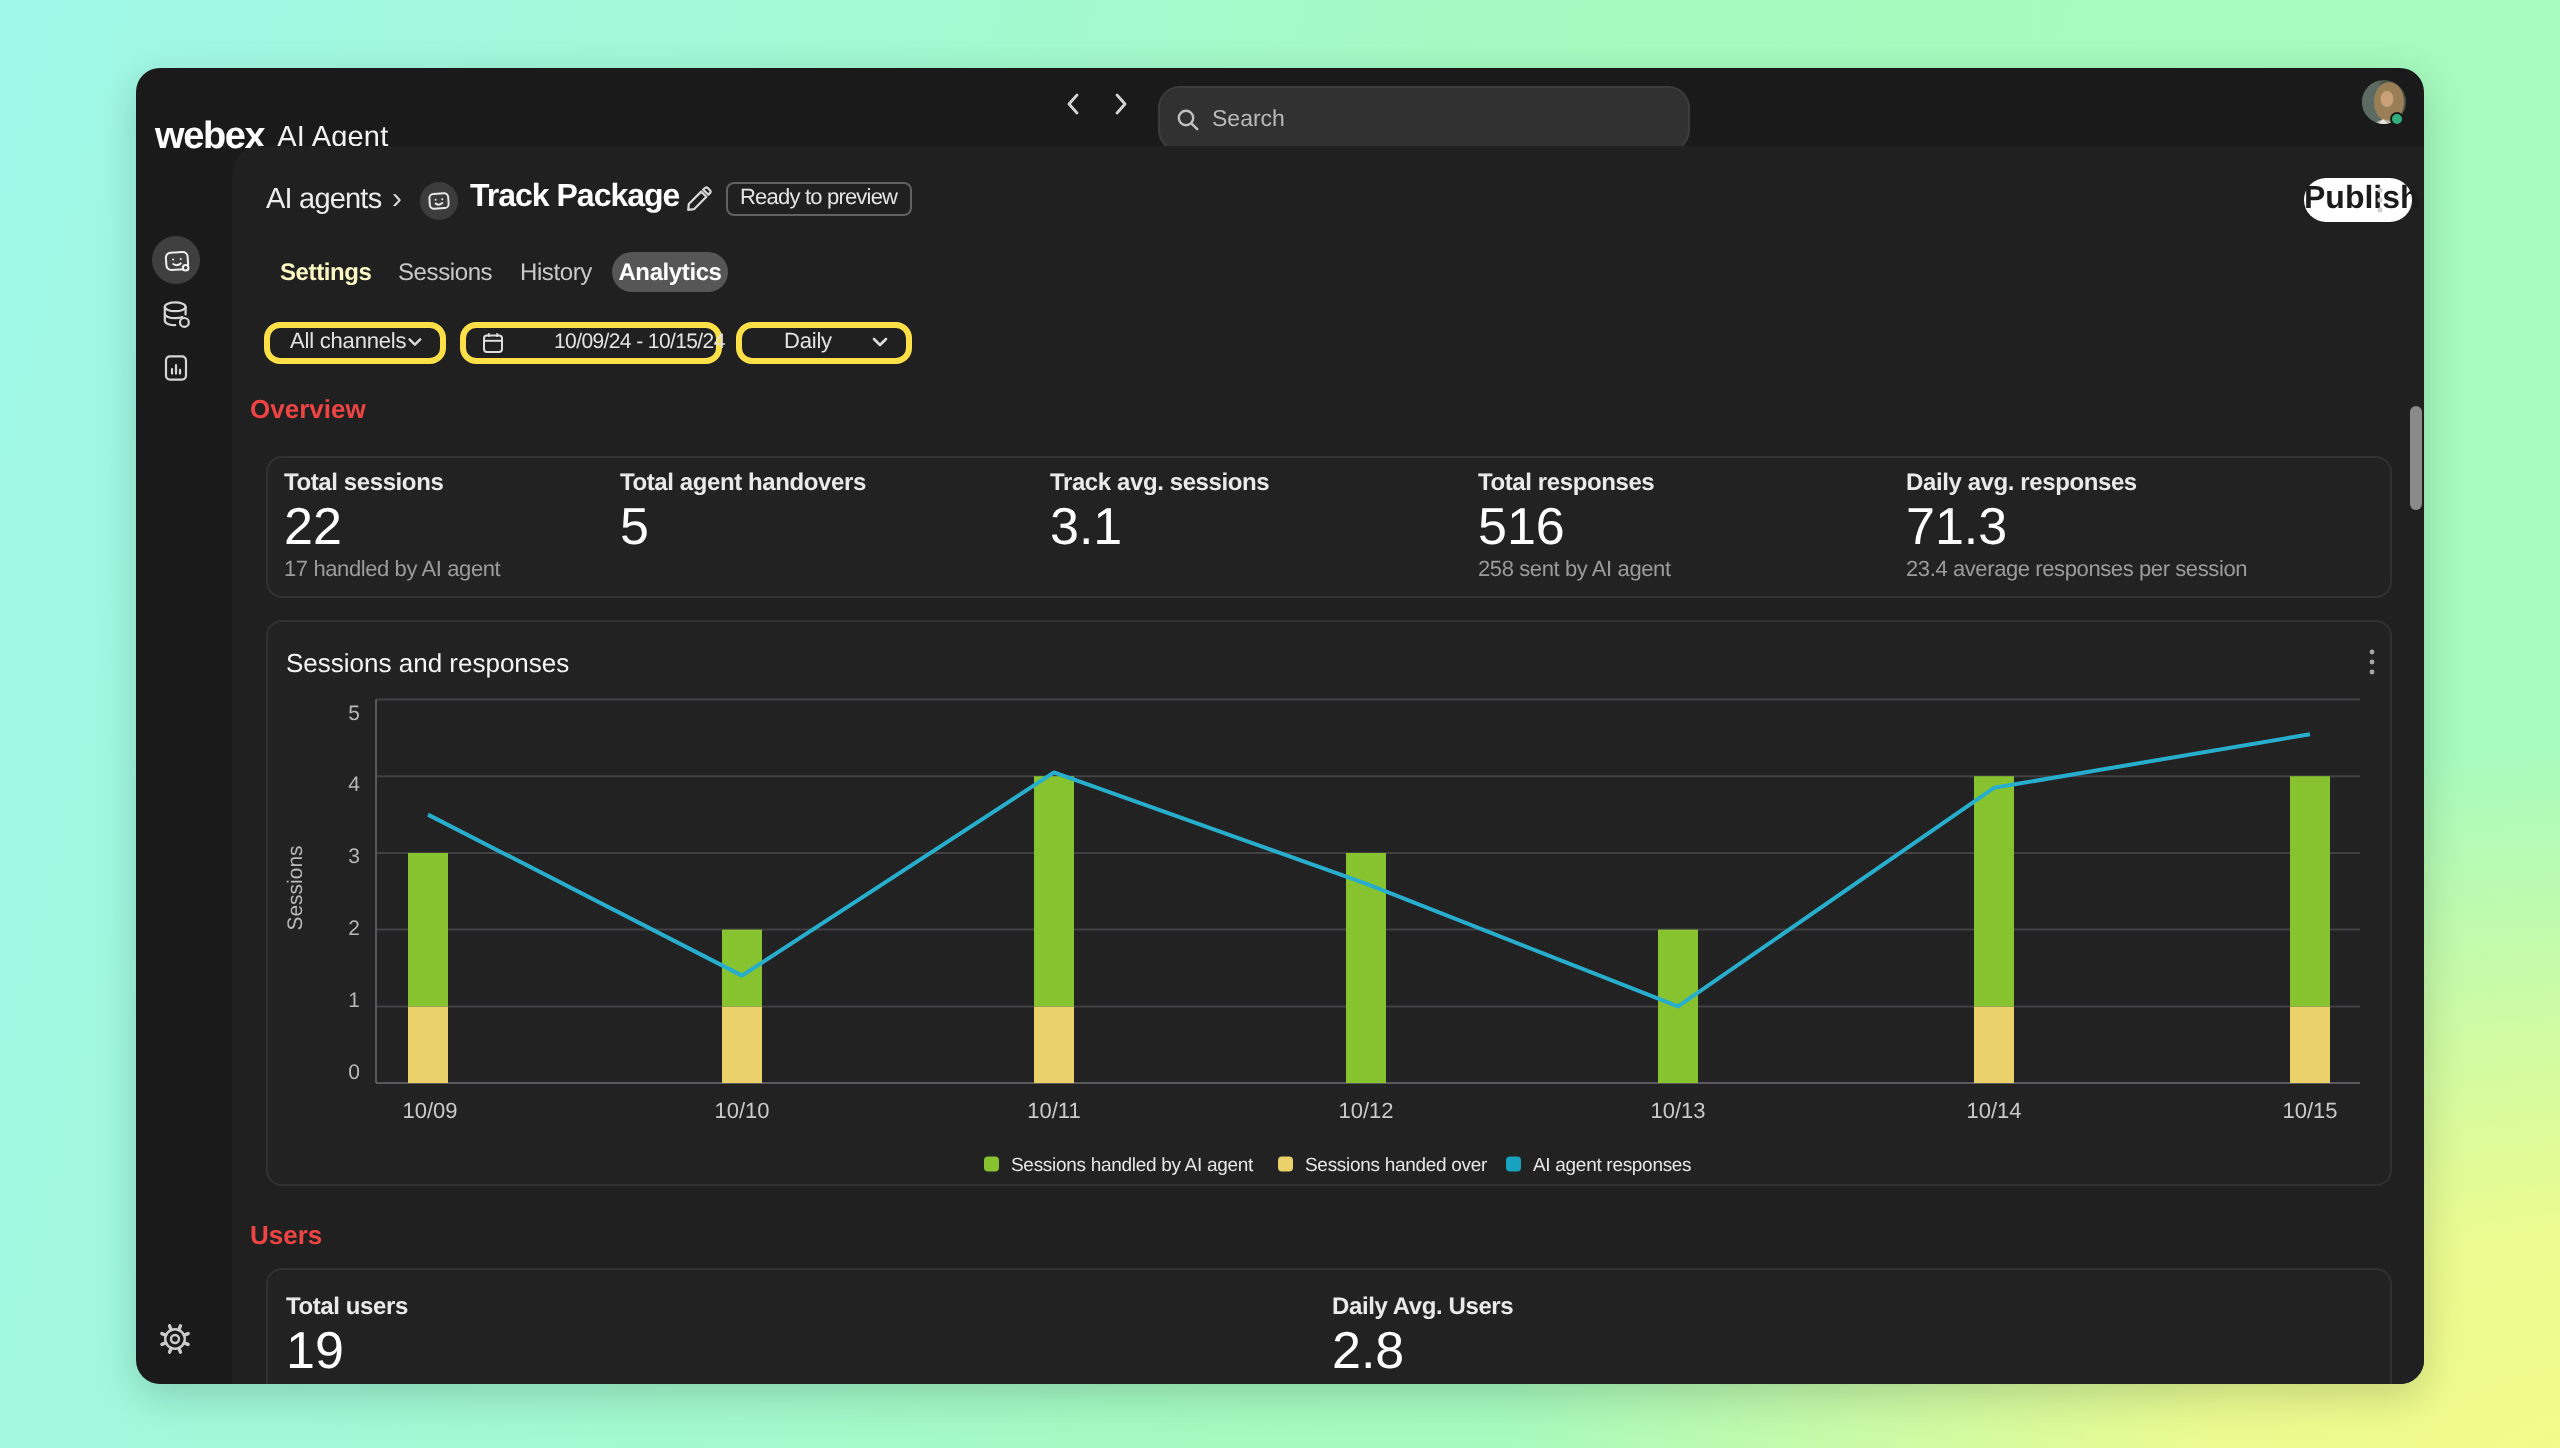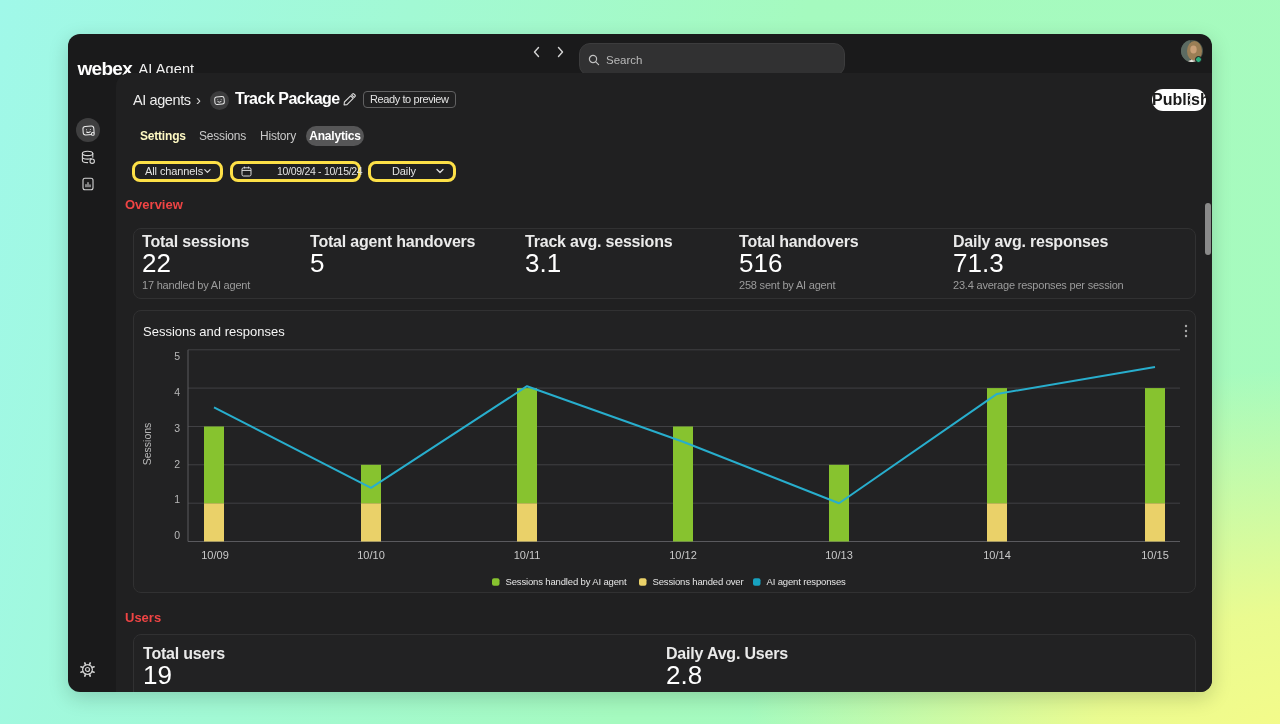--- a/index.html
+++ b/index.html
@@ -56,21 +56,21 @@
   .tab { position:absolute; top:56px; font-size:12px; color:#c9c9c9; white-space:nowrap; letter-spacing:-0.2px; }
   .tab.b { font-weight:bold; color:#fef9c3; }
   .tabpill { position:absolute; left:190px; top:52.5px; width:58px; background:#565657; border-radius:10px; height:20px; line-height:20px; text-align:center; font-weight:bold; color:#ffffff; font-size:12px; letter-spacing:-0.2px; }
   
   .pill { position:absolute; top:87.5px; height:21px; border:3px solid #fde047; border-radius:8px; display:flex; align-items:center; color:#e3e3e3; font-size:11px; letter-spacing:-0.1px; }
   .pill span { white-space:nowrap; }
   
   .h2 { position:absolute; left:9px; font-size:13px; font-weight:bold; color:#ef4444; }
   .card { position:absolute; left:17px; width:1063px; background:#222223; border:1px solid #313132; border-radius:8px; }
   .kpi { position:absolute; top:6px; }
-  .kpi .lbl { font-size:16px; font-weight:bold; color:#eaeaea; line-height:13px; letter-spacing:-0.2px; }
+  .kpi .lbl { font-size:12px; font-weight:bold; color:#eaeaea; line-height:13px; letter-spacing:-0.2px; }
   .kpi .num { font-size:26px; font-weight:400; color:#ffffff; line-height:27px; margin-top:2px; }
   .kpi .sub { font-size:11px; color:#9c9c9c; line-height:13px; margin-top:2px; letter-spacing:-0.2px; }
   .ctitle { position:absolute; left:9px; top:13px; font-size:13px; font-weight:normal; color:#f5f5f5; }
 </style>
 </head>
 <body>
 <div class="win">
 
   <div class="logo">
       <span class="wb">webex</span>
@@ -206,21 +206,21 @@
         </div>
       <div class="kpi" style="left:176px">
           <div class="lbl">Total agent handovers</div>
           <div class="num">5</div>
         </div>
       <div class="kpi" style="left:391px">
           <div class="lbl">Track avg. sessions</div>
           <div class="num">3.1</div>
         </div>
       <div class="kpi" style="left:605px">
-          <div class="lbl">Total handovers</div>
+          <div class="lbl">Total responses</div>
           <div class="num">516</div>
           <div class="sub">258 sent by AI agent</div>
         </div>
       <div class="kpi" style="left:819px">
           <div class="lbl">Daily avg. responses</div>
           <div class="num">71.3</div>
           <div class="sub">23.4 average responses per session</div>
         </div>
     </div>
 

